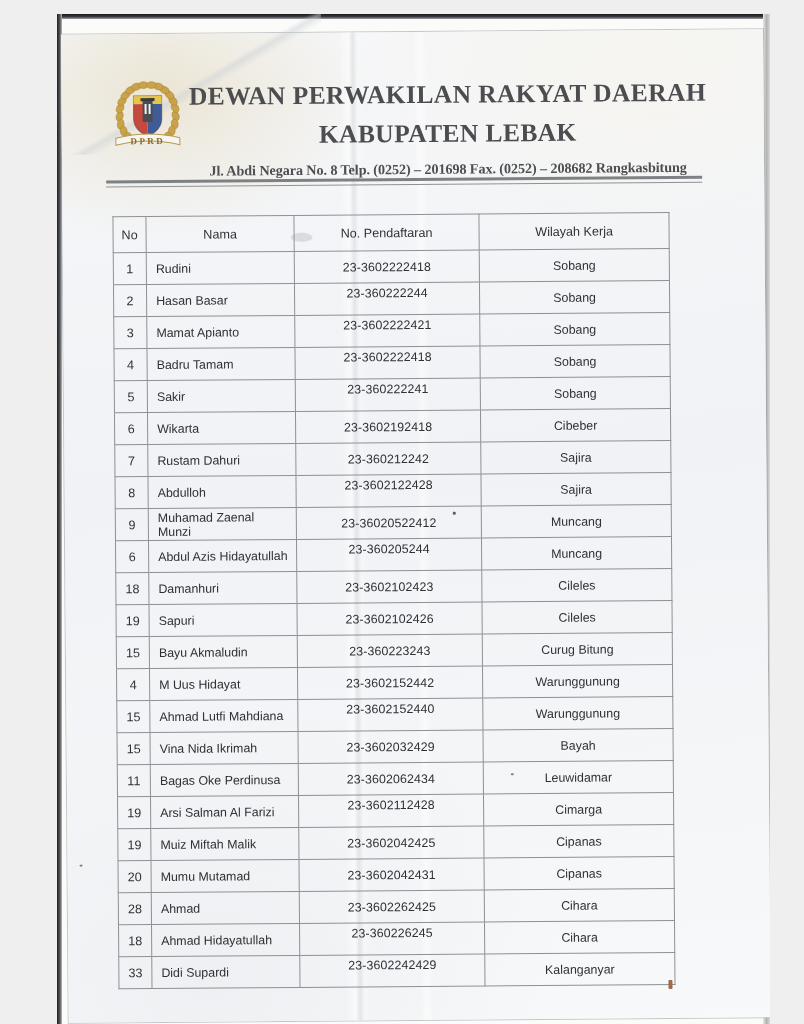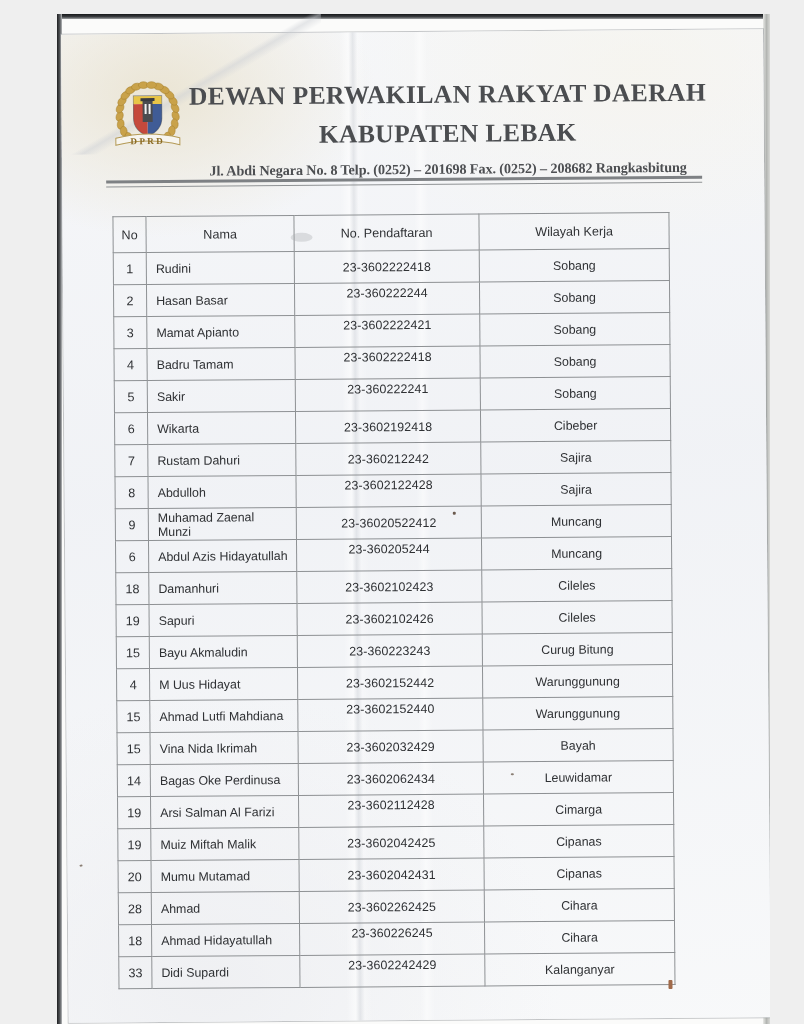--- a/index.html
+++ b/index.html
@@ -358,21 +358,21 @@
               </tr>
               <tr>
                 <td class="no">15</td>
                 <td class="nama">Vina Nida Ikrimah</td>
                 <td class="reg">
                   <span class="shift-0">23-3602032429</span>
                 </td>
                 <td class="wil">Bayah</td>
               </tr>
               <tr>
-                <td class="no">14</td>
+                <td class="no">11</td>
                 <td class="nama">Bagas Oke Perdinusa</td>
                 <td class="reg">
                   <span class="shift-0">23-3602062434</span>
                 </td>
                 <td class="wil">Leuwidamar</td>
               </tr>
               <tr>
                 <td class="no">19</td>
                 <td class="nama">Arsi Salman Al Farizi</td>
                 <td class="reg">

